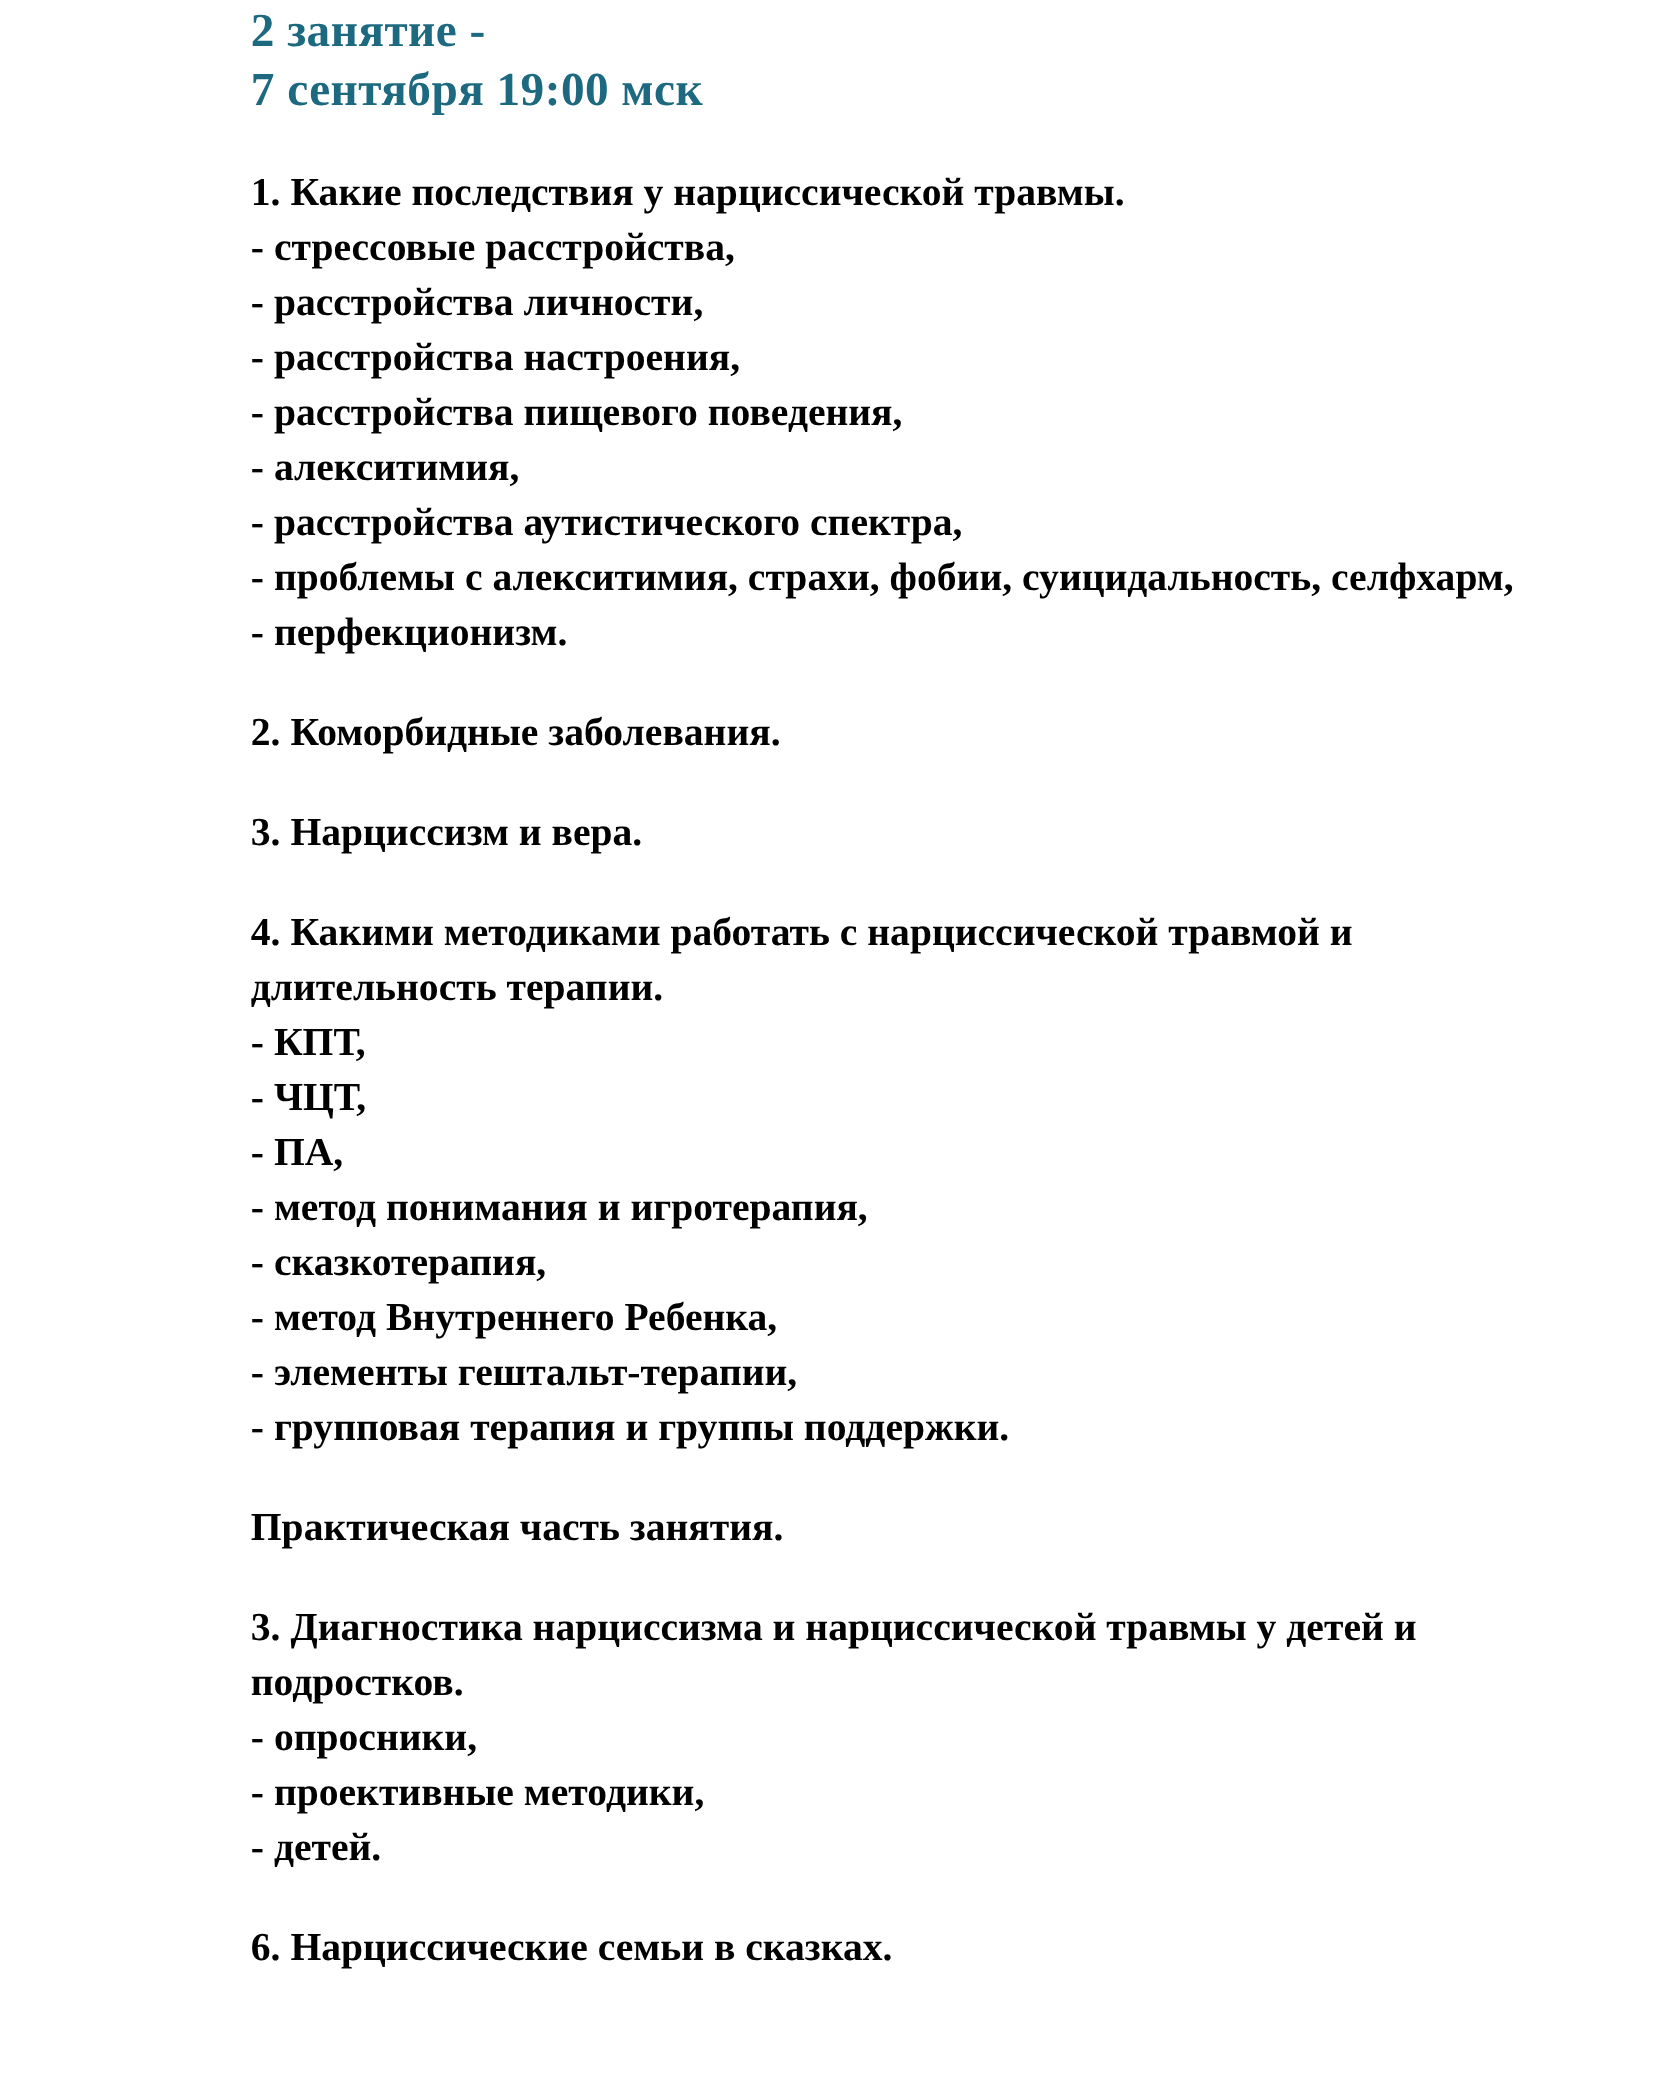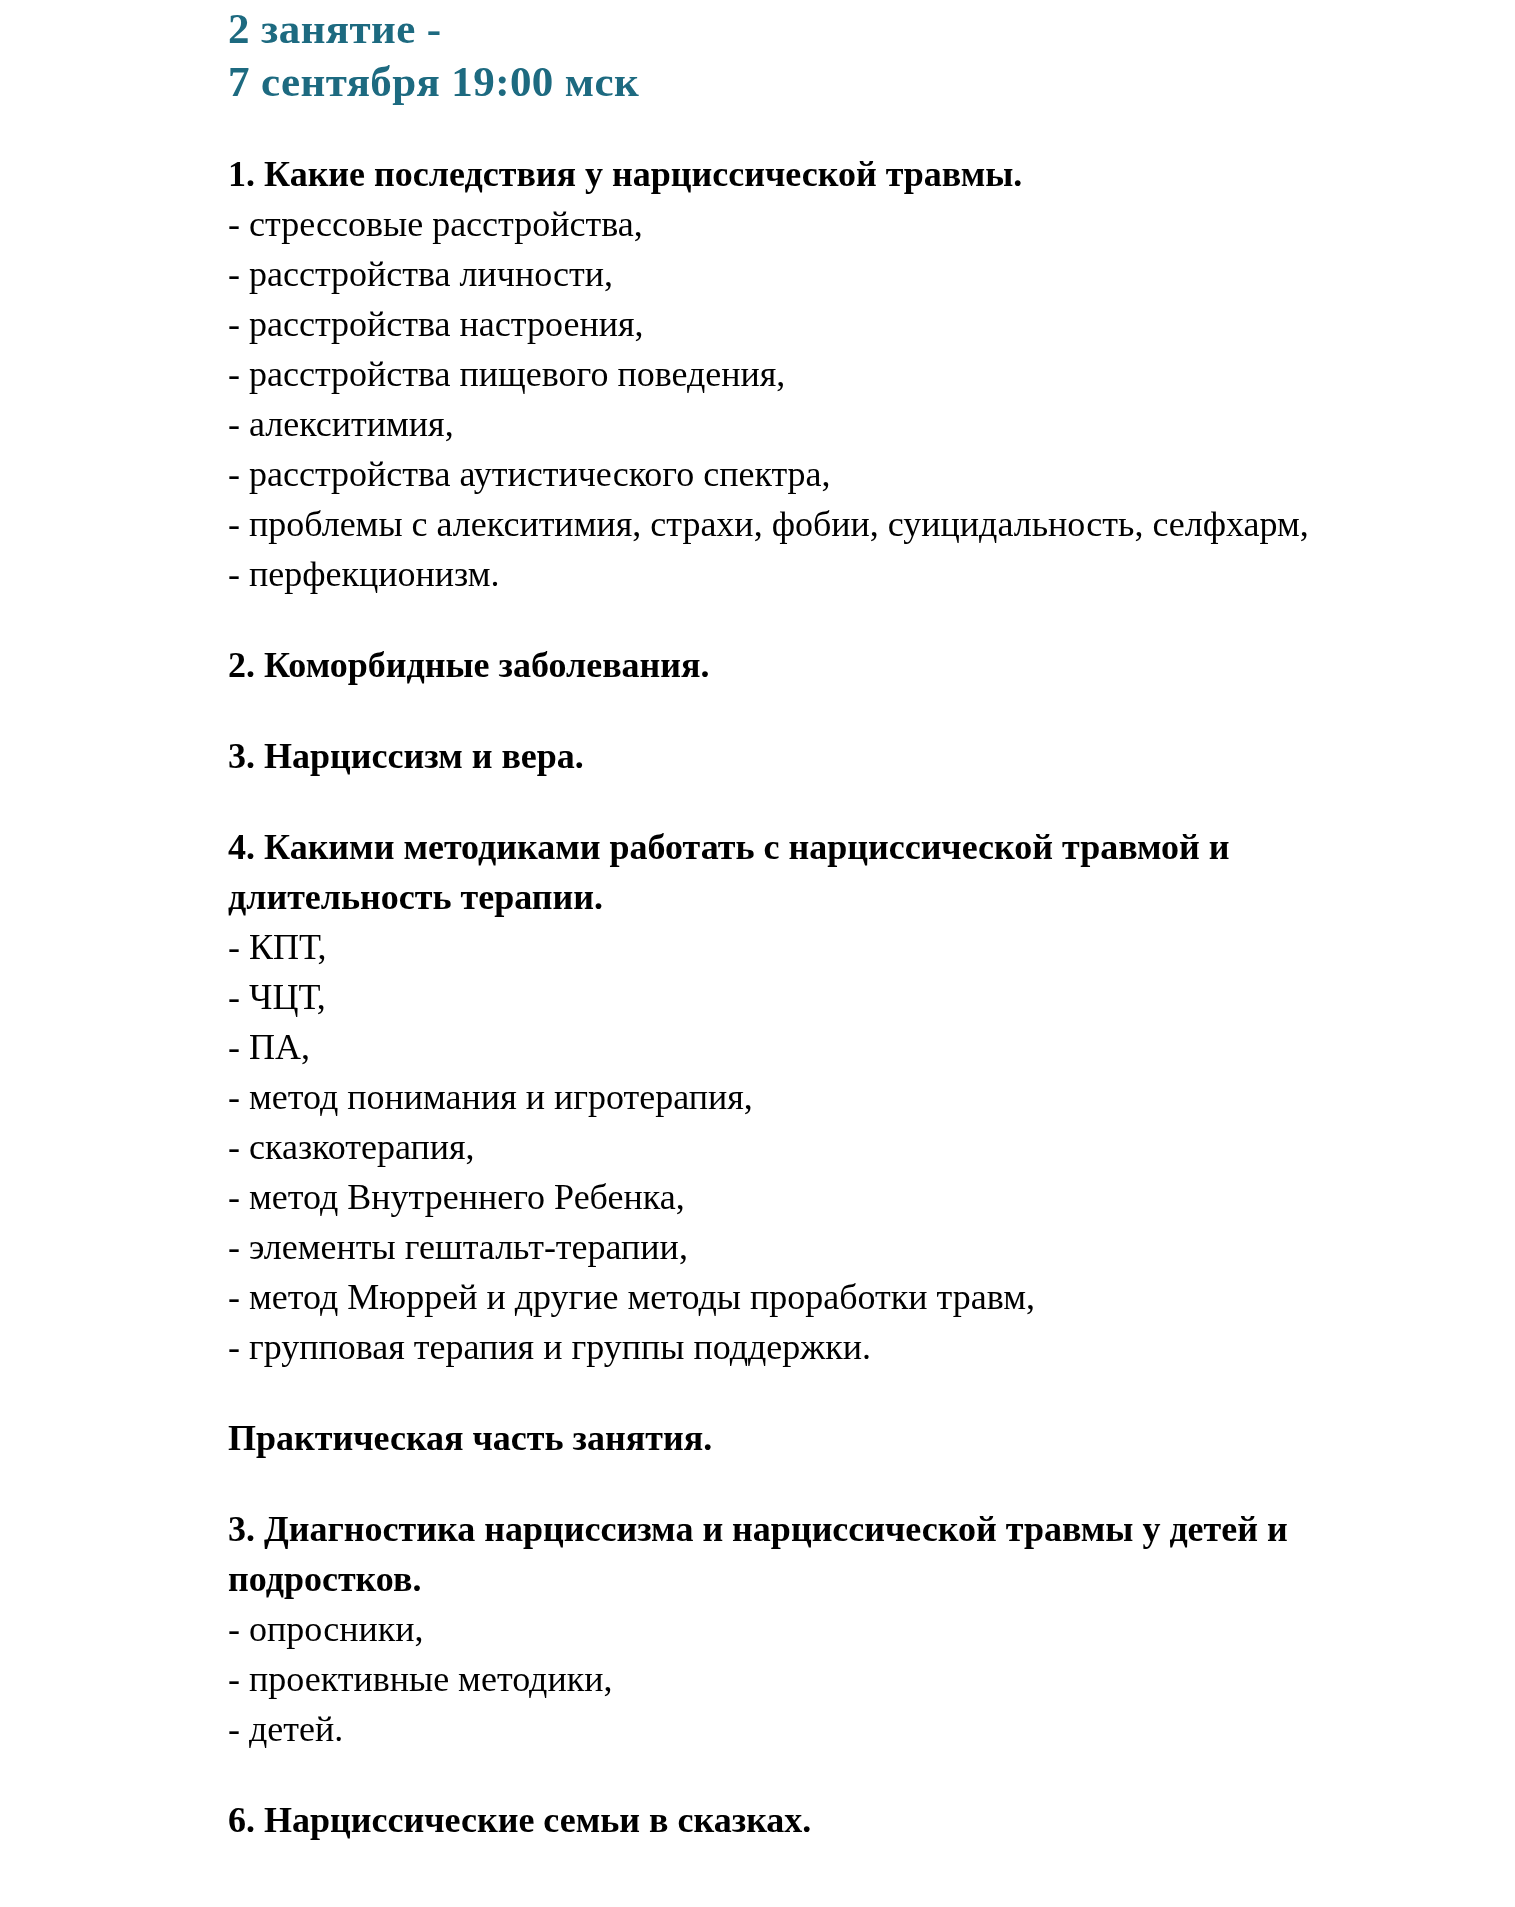--- a/index.html
+++ b/index.html
@@ -51,21 +51,21 @@
     margin: 0;
   }
   .gap {
     height: 41px;
   }
   
   .para {
     font-size: 36px;
     line-height: 50px;
     margin: 0;
-    font-weight: normal;
+    font-weight: bold;
   }
   .para.bold {
     font-weight: bold;
   }
 </style>
 </head>
 <body>
 
 <div id="page">
   <div id="content">
@@ -105,21 +105,20 @@
 
     <div class="block">
       <p class="para bold">4. Какими методиками работать с нарциссической травмой и длительность терапии.</p>
       <p class="para">- КПТ,</p>
       <p class="para">- ЧЦТ,</p>
       <p class="para">- ПА,</p>
       <p class="para">- метод понимания и игротерапия,</p>
       <p class="para">- сказкотерапия,</p>
       <p class="para">- метод Внутреннего Ребенка,</p>
       <p class="para">- элементы гештальт-терапии,</p>
-      <p class="para">- метод Мюррей и другие методы проработки травм,</p>
       <p class="para">- групповая терапия и группы поддержки.</p>
     </div>
 
     <div class="gap"></div>
 
     <div class="block">
       <p class="para bold">Практическая часть занятия.</p>
     </div>
 
     <div class="gap"></div>

